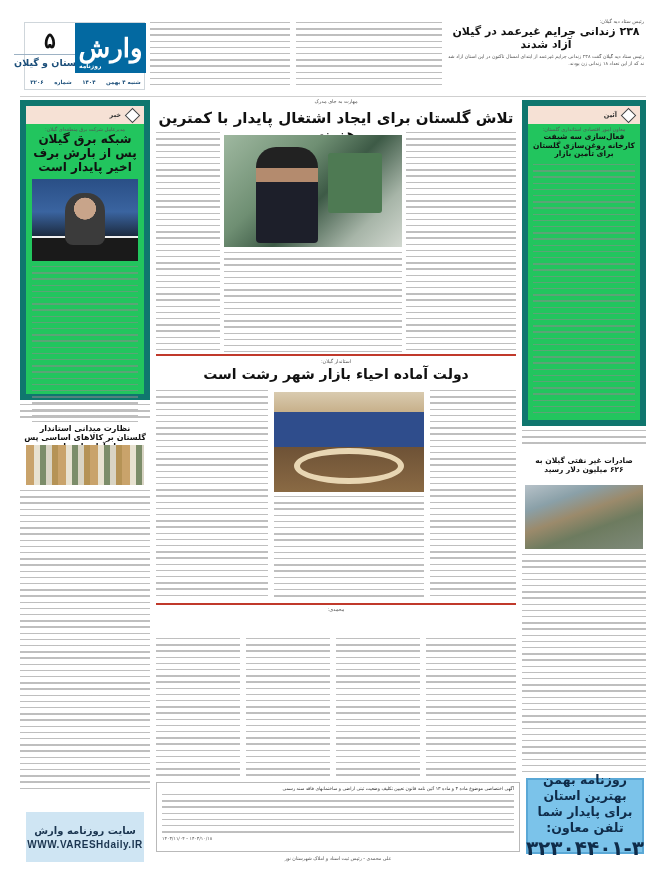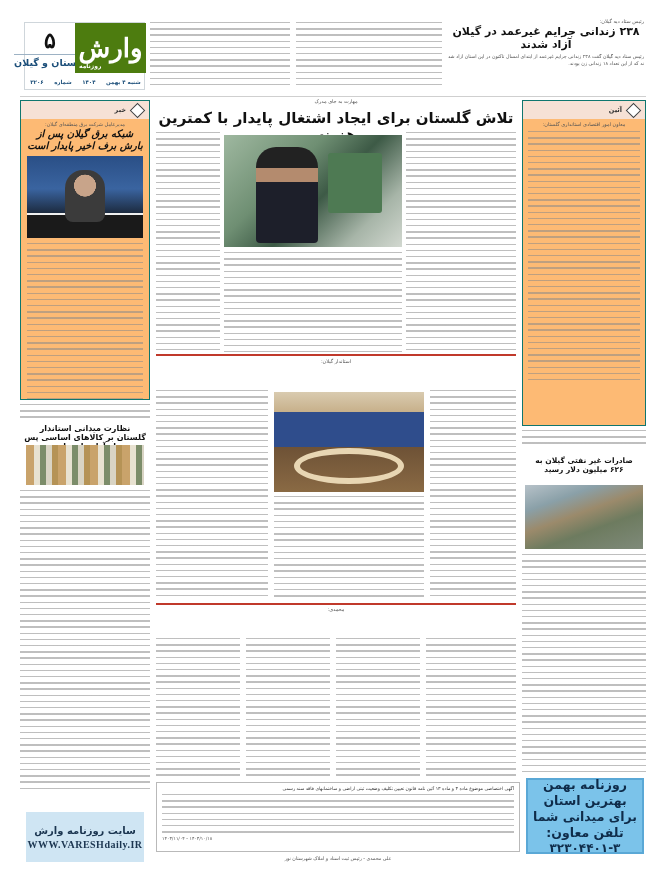--- a/index.html
+++ b/index.html
@@ -11,47 +11,47 @@
   
   .txt { font-size: 4.6px; line-height: 6.2px; color: #555; text-align: justify; overflow: hidden; word-break: break-all; }
   .lines { background-image: repeating-linear-gradient(to bottom, #8a8a8a 0px, #8a8a8a 1.4px, transparent 1.4px, transparent 6.2px); opacity: .55; }
 
   
   .masthead { left: 24px; top: 22px; width: 121px; height: 68px; border: 1px solid #cfd6db; background: #fff; }
   .mast-logo { position: absolute; left: 0; top: 0; width: 121px; height: 50px; display: flex; }
   .mast-left { width: 50px; height: 50px; background: #fff; display: flex; flex-direction: column; align-items: center; justify-content: center; }
   .mast-page-num { font-family: "DejaVu Serif", serif; font-size: 22px; font-weight: bold; color: #111; line-height: 24px; }
   .mast-region { font-size: 9.5px; font-weight: bold; color: #1c4f7a; margin-top: 2px; white-space: nowrap; border-top: 1px solid #9db2c4; padding-top: 2px; }
-  .mast-brand { flex: 1; height: 50px; background: #4d7c0f; color: #fff; display: flex; align-items: center; justify-content: center; position: relative; }
+  .mast-brand { flex: 1; height: 50px; background: #0369a1; color: #fff; display: flex; align-items: center; justify-content: center; position: relative; }
   .mast-brand-text { font-family: "DejaVu Serif", serif; font-size: 26px; font-weight: bold; letter-spacing: -1px; }
   .mast-brand-sub { position: absolute; left: 4px; bottom: 4px; font-size: 6px; font-weight: bold; }
   .mast-info { position: absolute; left: 0; top: 52px; width: 121px; height: 14px; display: flex; justify-content: space-around; align-items: center; font-size: 5.5px; color: #1c4f7a; font-weight: bold; }
 
   
   .kicker { font-size: 5px; color: #555; text-align: center; }
   .headline { font-weight: bold; color: #111; text-align: center; line-height: 1.15; }
 
   .box-peach { background: #f6e1d5; }
-  .panel { border: 1px solid #0f766e; background: #fdba74; }
+  .panel { border: 6px solid #0f766e; background: #22c55e; }
 
   .tag-header { display: flex; align-items: center; justify-content: flex-start; gap: 6px; padding: 2px 6px; height: 18px; }
   .diamond { width: 11px; height: 11px; border: 1.4px solid #444; transform: rotate(45deg); background: #fff; }
   .tag-label { font-size: 6.5px; color: #333; font-weight: bold; }
 
   .photo { overflow: hidden; }
   .rule-red { height: 2px; background: #c0392b; }
   .rule-gray { height: 1px; background: #cfcfcf; }
 
   .ad-blue { background: #7bc3ea; border: 2px solid #5aa8d6; display: flex; flex-direction: column; align-items: center; justify-content: center; text-align: center; }
   .ad-line { font-weight: bold; color: #0f2c4a; font-size: 12.5px; line-height: 16px; }
-  .ad-phone { font-weight: bold; color: #0f2c4a; font-size: 12px; letter-spacing: 1px; direction: ltr; }
+  .ad-phone { font-weight: bold; color: #0f2c4a; font-size: 20px; letter-spacing: 1px; direction: ltr; }
 
   .site-box { background: #cfe5f3; display: flex; flex-direction: column; align-items: center; justify-content: center; }
   .site-title { font-size: 10px; font-weight: bold; color: #1b3550; }
-  .site-url { font-family: Liberation Serif, serif; font-size: 10px; font-weight: bold; color: #1b3550; direction: ltr; letter-spacing: .5px; margin-top: 3px; }
+  .site-url { font-family: Liberation Sans, sans-serif; font-size: 10px; font-weight: bold; color: #1b3550; direction: ltr; letter-spacing: .5px; margin-top: 3px; }
 
   .notice { border: 1px solid #b9b9b9; background: #fff; }
 </style>
 </head>
 <body>
 
 <div class="abs masthead">
   <div class="mast-logo" dir="ltr">
     <div class="mast-left">
       <div class="mast-page-num">۵</div>
@@ -80,21 +80,21 @@
 </div>
 
 <div class="abs rule-gray" style="left:20px; top:96px; width:626px;"></div>
 
 <div class="abs panel" style="left:20px; top:100px; width:130px; height:300px;">
   <div class="tag-header box-peach">
     <div class="diamond"></div>
     <span class="tag-label">خبر</span>
   </div>
   <div class="kicker" style="margin-top:2px;">مدیرعامل شرکت برق منطقه‌ای گیلان:</div>
-  <div class="headline" style="font-size:10px; padding:1px 6px;font-style:italic;">شبکه برق گیلان پس از بارش برف اخیر پایدار است</div>
+  <div class="headline" style="font-size:12px; padding:1px 6px;">شبکه برق گیلان پس از بارش برف اخیر پایدار است</div>
   <div class="photo" style="margin:4px 6px 0; height:82px; background: linear-gradient(180deg,#2a4f86 0%,#3a64a0 40%,#1c2a3e 70%,#f0f0f0 70%,#f0f0f0 72%,#1a1a1a 72%);">
     <div style="width:40px;height:52px;margin:14px auto 0;border-radius:18px 18px 8px 8px;background:radial-gradient(circle at 50% 30%,#c8a48a 0 26%,#3b3b3b 27% 100%);"></div>
   </div>
   <div class="txt lines" style="margin:5px 6px 0; height:160px;"></div>
 </div>
 
 <div class="abs txt lines" style="left:20px; top:404px; width:130px; height:18px;"></div>
 
 <div class="abs" style="left:20px; top:424px; width:130px;">
   <div class="headline" style="font-size:8px; padding:0 4px;">نظارت میدانی استاندار گلستان بر کالاهای اساسی پس از آزادسازی ارز</div>
@@ -116,20 +116,21 @@
   <div style="position:absolute;left:32px;top:12px;width:62px;height:96px;border-radius:20px 20px 4px 4px;background:linear-gradient(180deg,#222 0 22%,#b48b6e 22% 36%,#1d1f2a 36% 100%);"></div>
   <div style="position:absolute;right:20px;top:18px;width:54px;height:60px;background:#4e7a53;border-radius:3px;"></div>
 </div>
 <div class="abs txt lines" style="left:224px; top:252px; width:178px; height:100px;"></div>
 <div class="abs txt lines" style="left:406px; top:132px; width:110px; height:220px;"></div>
 
 <div class="abs rule-red" style="left:156px; top:354px; width:360px;"></div>
 
 <div class="abs" style="left:156px; top:358px; width:360px;">
   <div class="kicker">استاندار گیلان:</div>
+  <div class="headline" style="font-size:14px; margin-top:2px;">دولت آماده احیاء بازار شهر رشت است</div>
 </div>
 <div class="abs txt lines" style="left:156px; top:390px; width:112px; height:210px;"></div>
 <div class="abs photo" style="left:274px; top:392px; width:150px; height:100px; background: linear-gradient(180deg,#d9cbb0 0%,#c7b08a 20%,#2f4d8c 20%,#2f4d8c 55%,#6e5236 55%,#8a6a44 100%);">
   <div style="position:absolute;left:20px;top:56px;width:110px;height:36px;border-radius:50%;border:6px solid #e8d6b3;"></div>
 </div>
 <div class="abs txt lines" style="left:274px; top:496px; width:150px; height:104px;"></div>
 <div class="abs txt lines" style="left:430px; top:390px; width:86px; height:210px;"></div>
 
 <div class="abs rule-red" style="left:156px; top:603px; width:360px;"></div>
 
@@ -147,29 +148,30 @@
   <div class="txt" style="text-align:left; font-size:4.6px; direction:ltr;">۱۴۰۳/۱۱/۰۴ - ۱۴۰۳/۱۰/۱۸</div>
 </div>
 <div class="abs txt" style="left:156px; top:856px; width:364px; text-align:center; font-size:4.8px;">علی محمدی - رئیس ثبت اسناد و املاک شهرستان نور</div>
 
 <div class="abs panel" style="left:522px; top:100px; width:124px; height:326px;">
   <div class="tag-header box-peach" style="justify-content:flex-start;">
     <div class="diamond"></div>
     <span class="tag-label">آئین</span>
   </div>
   <div class="kicker" style="margin-top:2px;">معاون امور اقتصادی استانداری گلستان:</div>
+  <div class="headline" style="font-size:7.5px; padding:1px 5px;">فعال‌سازی سه شیفت کارخانه روغن‌سازی گلستان برای تأمین بازار</div>
   <div class="txt lines" style="margin:4px 5px 0; height:250px;"></div>
 </div>
 <div class="abs txt lines" style="left:522px; top:430px; width:124px; height:14px;"></div>
 
 <div class="abs" style="left:522px; top:457px; width:124px;">
   <div class="headline" style="font-size:7.5px; padding:0 6px;">صادرات غیر نفتی گیلان به ۶۲۶ میلیون دلار رسید</div>
 </div>
 <div class="abs photo" style="left:525px; top:485px; width:118px; height:64px; background: linear-gradient(160deg,#b7c2c9 0%,#8aa0a8 25%,#9b8a6b 45%,#6d7b5f 65%,#7f8a7a 100%);"></div>
 <div class="abs txt lines" style="left:522px; top:554px; width:124px; height:218px;"></div>
 
 <div class="abs ad-blue" style="left:526px; top:778px; width:118px; height:76px;">
   <div class="ad-line">روزنامه بهمن</div>
   <div class="ad-line">بهترین استان</div>
-  <div class="ad-line">برای میدانی شما</div>
+  <div class="ad-line">برای پایدار شما</div>
   <div class="ad-line">تلفن معاون:</div>
   <div class="ad-phone">۳۲۳۰۴۴۰۱-۳</div>
 </div>
 
 </body></html>

